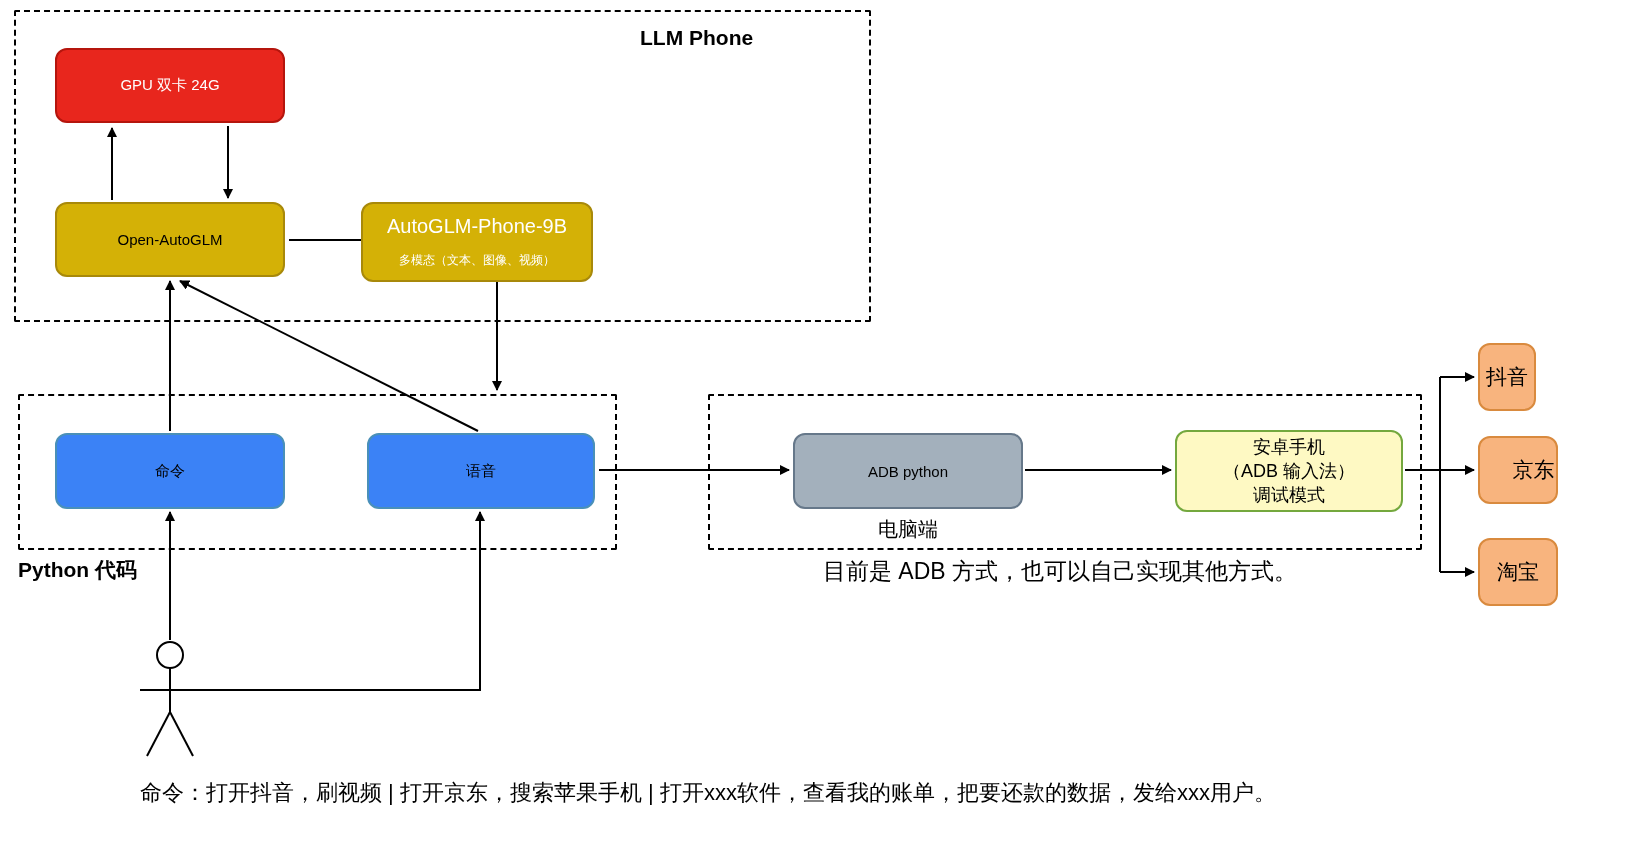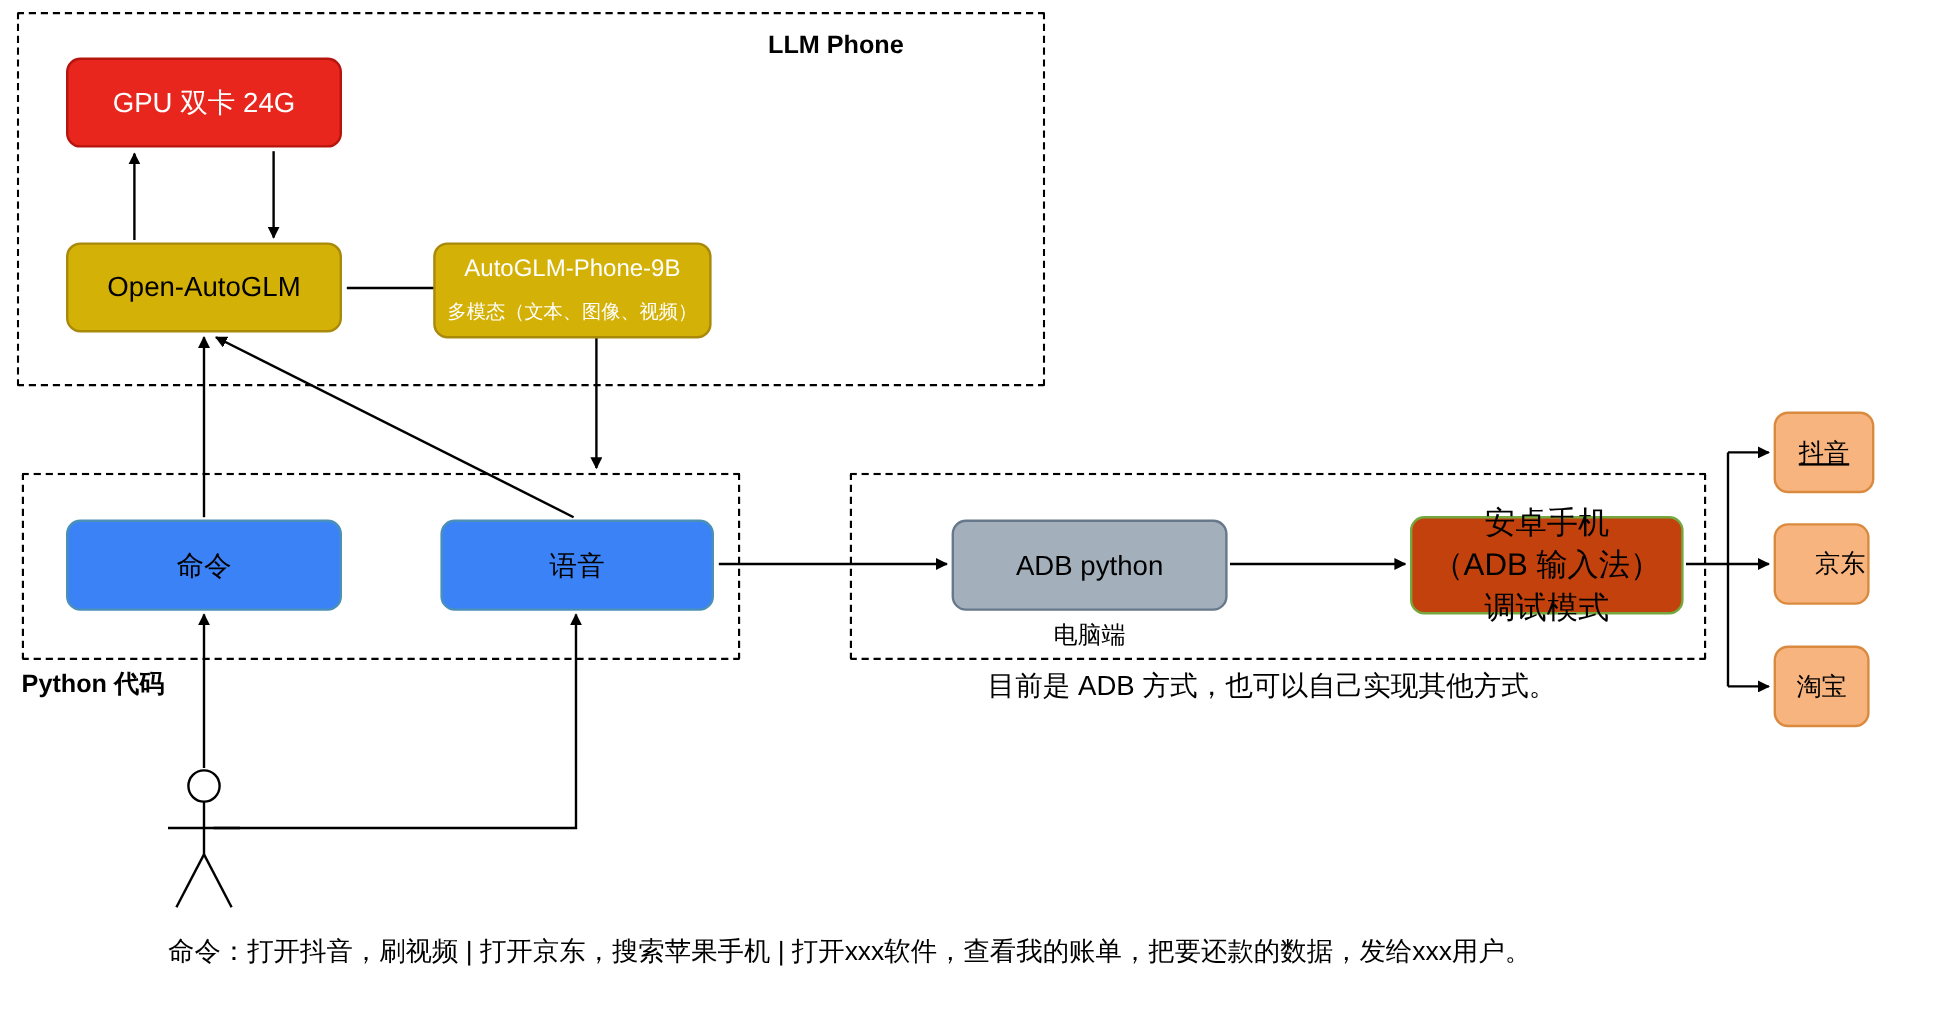--- a/index.html
+++ b/index.html
@@ -25,30 +25,30 @@
 
   
   .node {
     position: absolute;
     border-radius: 12px;
     display: flex;
     flex-direction: column;
     align-items: center;
     justify-content: center;
     text-align: center;
-    font-size: 23px;
+    font-size: 15px;
     box-sizing: border-box;
   }
-  .node .sub { font-size: 16px; margin-top: 14px; }
+  .node .sub { font-size: 12px; margin-top: 14px; }
   .node.red    { background: #e8261d; border: 2px solid #b5150d; color: #ffffff; }
   .node.gold   { background: #d4b106; border: 2px solid #a8890a; color: #000000; }
   .node.gold.lighttext { color: #ffffff; }
   .node.blue   { background: #3b82f6; border: 2px solid #4a90b8; color: #000000; }
   .node.gray   { background: #a3b0bc; border: 2px solid #66788a; color: #000000; }
-  .node.green  { background: #c2410c; border: 2px solid #74a83e; color: #000000; font-size: 26px; line-height: 1.35; }
+  .node.green  { background: #fef9c3; border: 2px solid #74a83e; color: #000000; font-size: 18px; line-height: 1.35; }
   .node.orange { background: #f8b47e; border: 2px solid #d98a3e; color: #000000; font-size: 21px; }
 
   .note-block {
     position: absolute;
     left: 700px; top: 556px; width: 720px;
     text-align: center;
     font-size: 23px;
     line-height: 31px;
   }
   .caption {
@@ -130,21 +130,21 @@
   <div class="node blue" style="left:367px; top:433px; width:228px; height:76px;">
     <span>语音</span>
   </div>
 
   <div class="node green" style="left:1175px; top:430px; width:228px; height:82px;">
     <span>安卓手机</span>
     <span>（ADB 输入法）</span>
     <span>调试模式</span>
   </div>
 
-  <div class="node orange" style="left:1478px; top:343px; width:84px; height:68px;text-decoration:underline;">
+  <div class="node orange" style="left:1478px; top:343px; width:58px; height:68px;">
     <span>抖音</span>
   </div>
 
   <div class="node orange" style="left:1478px; top:436px; width:80px; height:68px;padding-left:31px;">
     <span>京东</span>
   </div>
 
   <div class="node orange" style="left:1478px; top:538px; width:80px; height:68px;">
     <span>淘宝</span>
   </div>

